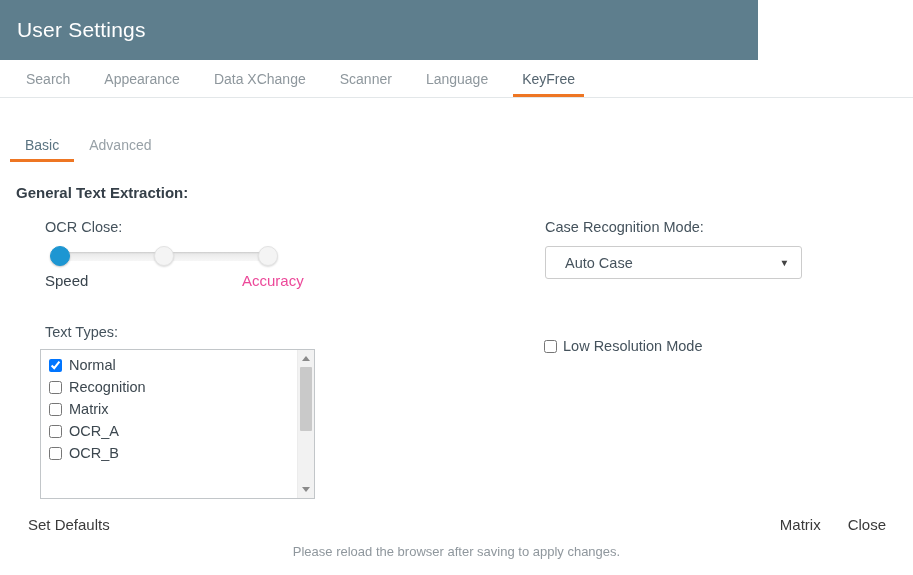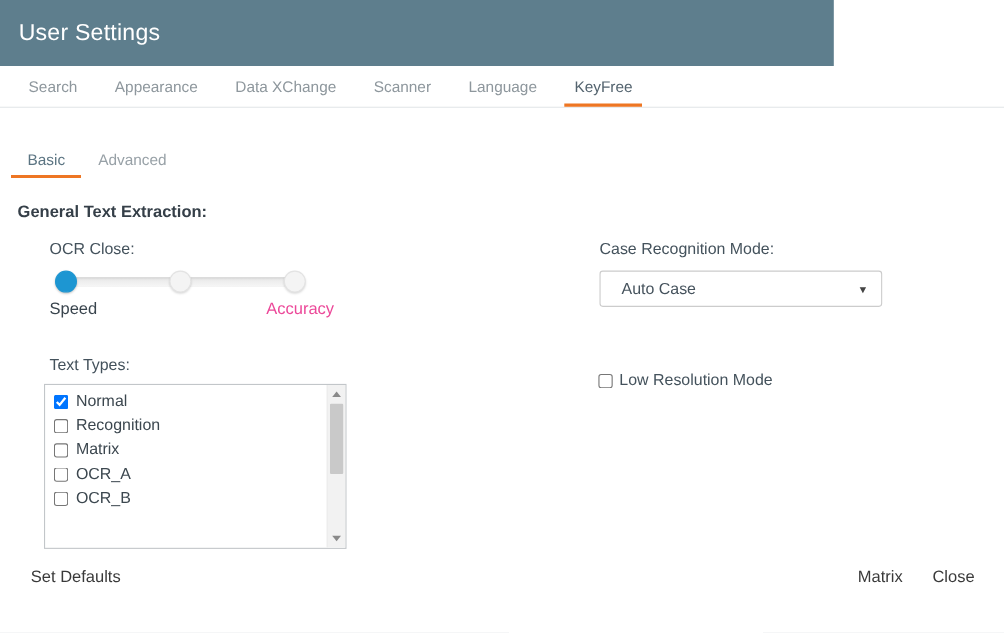--- a/index.html
+++ b/index.html
@@ -180,14 +180,15 @@
   <label class="lowres">
     <input type="checkbox" style="">
     <span>Low Resolution Mode</span>
   </label>
 
   <div class="btn-link set-defaults">Set Defaults</div>
   <div class="footer-right">
     <div class="btn-link">Matrix</div>
     <div class="btn-link">Close</div>
   </div>
+  <div class="note">Please reload the browser after saving to apply changes.</div>
 
 </div>
 
 </body></html>

